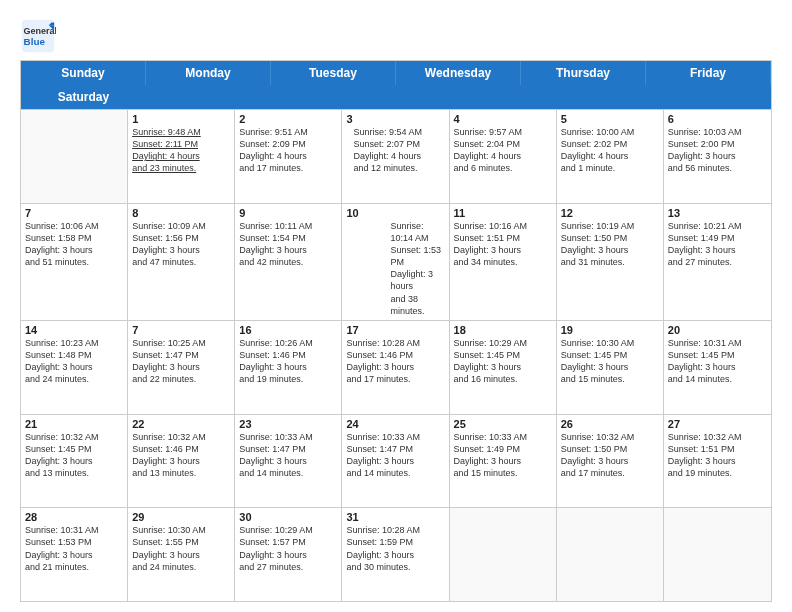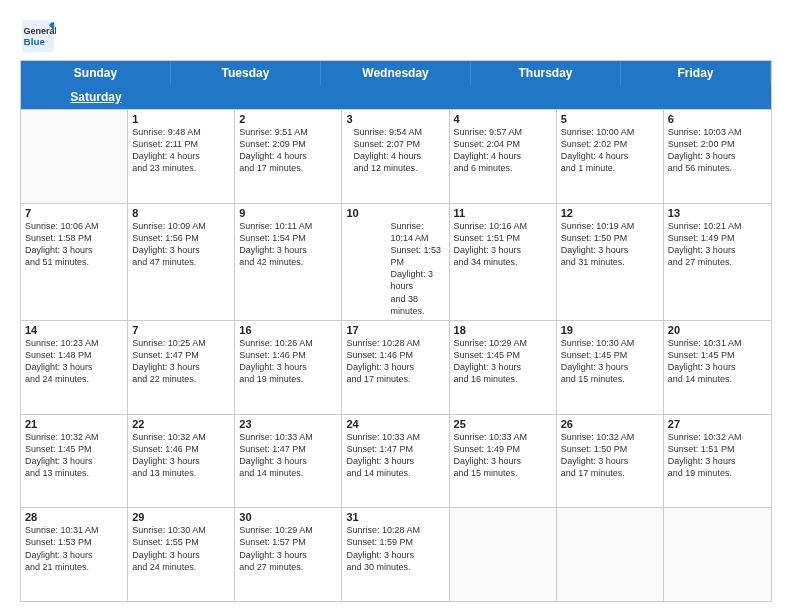--- a/index.html
+++ b/index.html
@@ -45,32 +45,32 @@
       color: #555;
     }
     .calendar {
       flex: 1;
       display: flex;
       flex-direction: column;
       border: 1px solid #ccc;
     }
     .cal-header {
       display: grid;
-      grid-template-columns: repeat(5, 1fr);
+      grid-template-columns: repeat(6, 1fr);
       background: #2176c7;
     }
     .cal-header-cell {
       color: #fff;
       font-size: 12px;
       font-weight: bold;
       padding: 5px 4px;
       text-align: center;
       border-right: 1px solid #3a8ad4;
     }
-    .cal-header-cell:last-child { border-right: none; text-decoration: underline; }
+    .cal-header-cell:last-child { border-right: none; }
     .cal-body {
       flex: 1;
       display: flex;
       flex-direction: column;
     }
     .cal-row {
       display: grid;
       grid-template-columns: repeat(7, 1fr);
       flex: 1;
       border-top: 1px solid #ccc;
@@ -116,32 +116,33 @@
     </div>
     <div class="title-block">
       <div class="main-title"></div>
       <div class="subtitle"></div>
     </div>
   </div>
 
   <div class="calendar">
     <div class="cal-header">
     <div class="cal-header-cell">Sunday</div>
+        <div class="cal-header-cell">Monday</div>
         <div class="cal-header-cell">Tuesday</div>
         <div class="cal-header-cell">Wednesday</div>
         <div class="cal-header-cell">Thursday</div>
         <div class="cal-header-cell">Friday</div>
         <div class="cal-header-cell">Saturday</div>
       </div>
     <div class="cal-body">
     <div class="cal-row">
           <div class="cal-cell empty"></div>
           <div class="cal-cell">
             <span class="day-num">1</span>
-            <div class="day-info" style="white-space: pre-line;">Sunrise: 9:48 AM
+            <div class="day-info" style="white-space: pre-line; text-decoration: underline;">Sunrise: 9:48 AM
 Sunset: 2:11 PM
 Daylight: 4 hours
 and 23 minutes.</div>
           </div>
           <div class="cal-cell">
             <span class="day-num">2</span>
             <div class="day-info" style="white-space: pre-line;">Sunrise: 9:51 AM
 Sunset: 2:09 PM
 Daylight: 4 hours
 and 17 minutes.</div>

